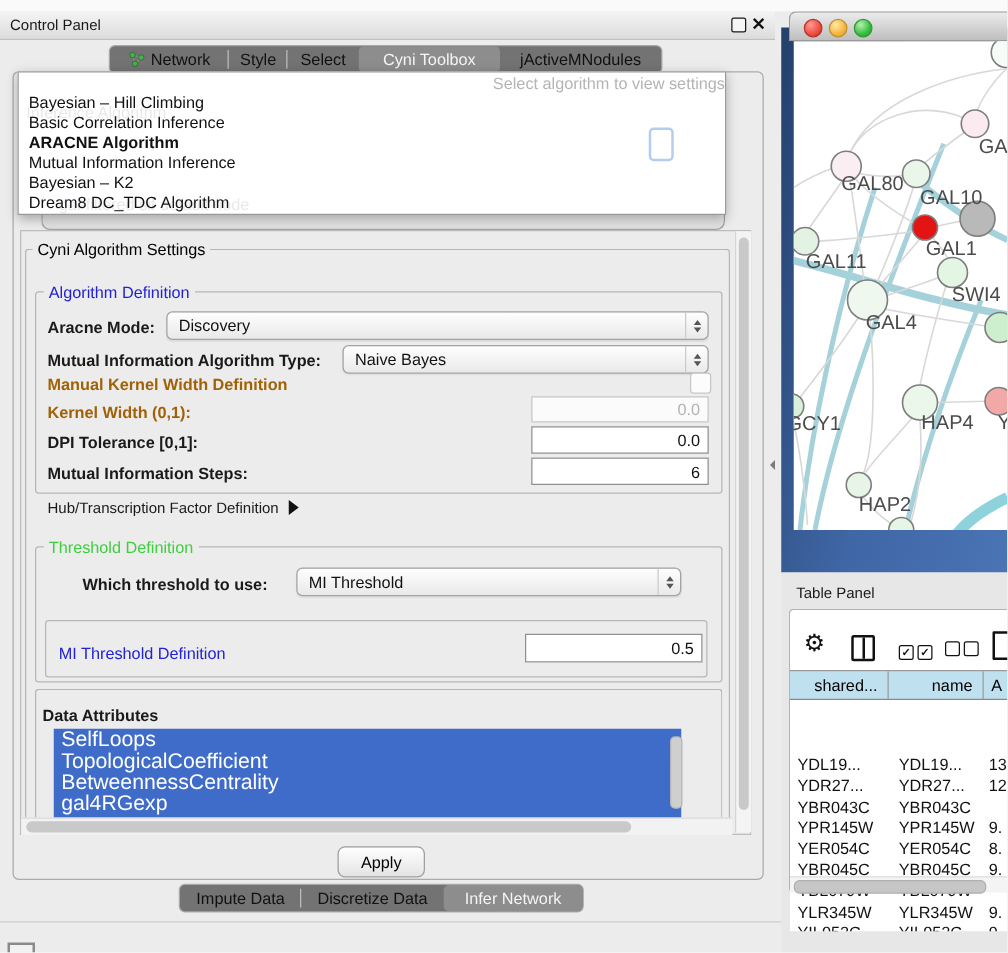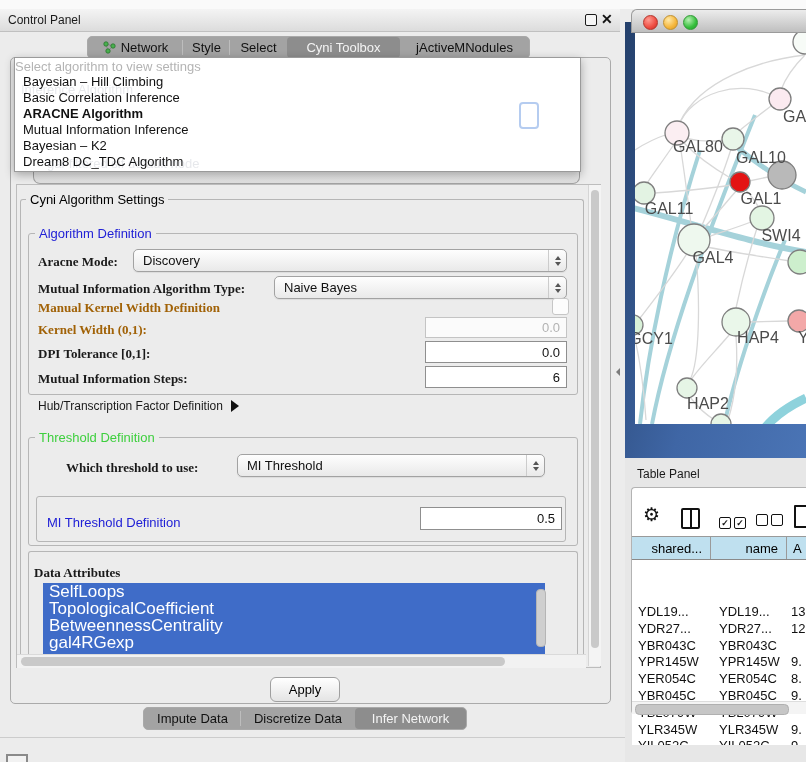--- a/index.html
+++ b/index.html
@@ -1,40 +1,40 @@
 <!DOCTYPE html>
 <html><head>
 <meta charset="utf-8">
 <style>
   html,body{margin:0;padding:0;}
   #root{position:relative;width:806px;height:762px;background:#ececec;font-family:"Liberation Sans",sans-serif;overflow:hidden;}
   .abs{position:absolute;}
   .txt{font-size:12px;color:#1a1a1a;white-space:nowrap;}
-  .lbl{position:absolute;font-size:13px;font-weight:bold;color:#1a1a1a;white-space:nowrap;font-family:Liberation Serif, serif;}
+  .lbl{position:absolute;font-size:13px;font-weight:bold;color:#1a1a1a;white-space:nowrap;}
   .lbl.gray{color:#a16207;}
   
   #topstrip{left:0;top:0;width:806px;height:9px;background:#fafafa;}
   
   #cp-titlebar{left:0;top:9px;width:620px;height:22px;background:linear-gradient(#f4f4f4,#dcdcdc);border-bottom:1px solid #c0c0c0;}
   #cp-title{left:8px;top:13px;}
   #cp-float{left:585px;top:14px;width:10px;height:10px;border:1.5px solid #1a1a1a;border-radius:2px;background:#f5f5f5;}
   #cp-close{left:601px;top:11px;font-size:14px;font-weight:bold;color:#111;}
   
-  .tabstrip{position:absolute;border:1px solid #a9a9a9;border-radius:5px;background:#a3a3a3;display:flex;overflow:hidden;text-align:right;}
+  .tabstrip{position:absolute;border:1px solid #a9a9a9;border-radius:5px;background:#737373;display:flex;overflow:hidden;text-align:right;}
   #cp-tabs{left:87px;top:36px;width:441px;height:21px;}
   .tab{display:flex;align-items:center;justify-content:center;font-size:13px;color:#111;height:100%;box-sizing:border-box;}
   .tab .sep{position:absolute;right:0;top:3px;bottom:3px;width:1px;background:#bdbdbd;}
   .tab.selected{background:#8d8d8d;color:#f4f4f4;border-radius:4px;}
   
   #cp-panel{left:10px;top:57px;width:601px;height:647px;border:1px solid #aaaaaa;border-radius:5px;background:#ececec;box-sizing:border-box;}
   
   #ghost-combo{left:33px;top:170px;width:545px;height:13px;border:1px solid #a3a3a3;border-top:none;border-radius:0 0 7px 7px;background:linear-gradient(#ededed,#e0e0e0);}
   
   #popup{left:14px;top:57px;width:565px;height:113px;background:rgba(255,255,255,0.96);border:1px solid #9a9a9a;box-shadow:0 3px 9px rgba(0,0,0,0.3);z-index:50;}
-  #popup .ph{font-size:13px;color:#b4b4b4;text-align:left;height:16px;line-height:17px;}
+  #popup .ph{font-size:13px;color:#b4b4b4;text-align:right;height:16px;line-height:17px;}
   #popup .item{font-size:13px;color:#111;height:16.1px;line-height:16.1px;padding-left:8px;}
   #popup .item.bold{font-weight:bold;}
   .ghosttext{position:absolute;font-size:13px;color:#55607a;opacity:0.14;white-space:nowrap;}
   #ghost-focus{position:absolute;left:504px;top:44px;width:16px;height:23px;border:2px solid rgba(92,142,222,0.45);border-radius:4px;}
   
   #viewport{left:16px;top:184px;width:585px;height:484px;border:1px solid #bdbdbd;background:#ececec;box-sizing:border-box;overflow:hidden;}
   .group{position:absolute;border:1px solid #b6b6b6;border-radius:3px;}
   .group-label{position:absolute;background:#ececec;padding:0 4px;font-size:13px;white-space:nowrap;}
   .blue-title{color:#2121d6;}
   .green-title{color:#3ecf3e;}

